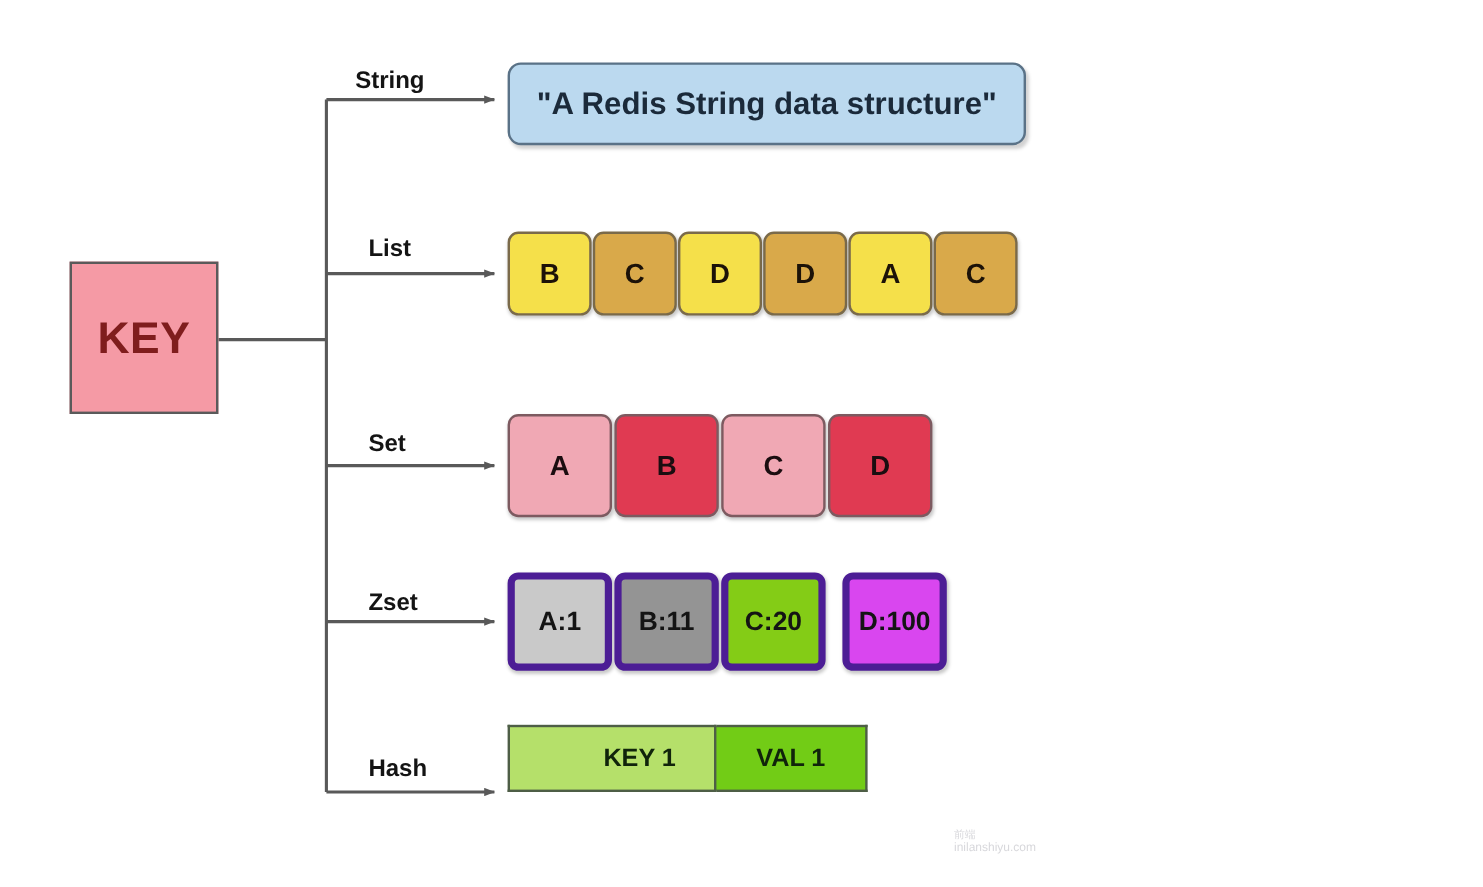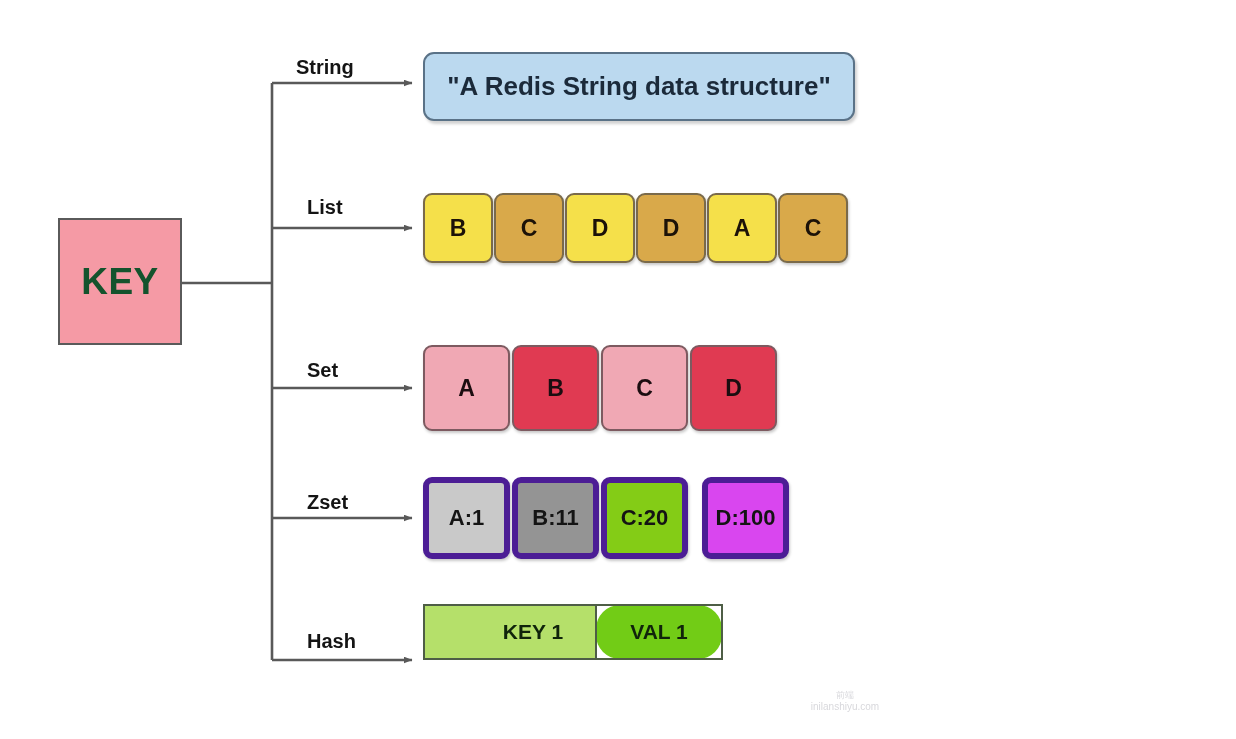--- a/index.html
+++ b/index.html
@@ -40,21 +40,21 @@
     background: #f59aa5;
     border: 2px solid #5a5a5a;
     box-sizing: border-box;
     display: flex;
     align-items: center;
     justify-content: center;
   }
   .key-box .key-label {
     font-size: 37px;
     font-weight: bold;
-    color: #14532d;
+    color: #7f1d1d;
     letter-spacing: 0.5px;
   }
   
   .branch-label {
     position: absolute;
     font-size: 20px;
     font-weight: bold;
     color: #141414;
     white-space: nowrap;
   }
@@ -137,28 +137,28 @@
     height: 52px;
     text-align: center;
     vertical-align: middle;
     font-size: 21px;
     font-weight: bold;
     color: #10240b;
     border: 2px solid #4e5e46;
     padding: 0;
   }
   .hash-table td.hash-key { background: #b5e06a; padding-left: 46px; }
-  .hash-table td.hash-val { background: #72cc16; border-radius: 24px; }
+  .hash-table td.hash-val { background: #72cc16; }
   
   .watermark {
     position: absolute;
     left: 795px;
     top: 690px;
     width: 100px;
-    text-align: center;
+    text-align: left;
     color: #d8d8dc;
     line-height: 1.25;
     user-select: none;
   }
   .watermark .wm-top { font-size: 9px; }
   .watermark .wm-bottom { font-size: 10px; }
 </style>
 </head>
 <body>
 

